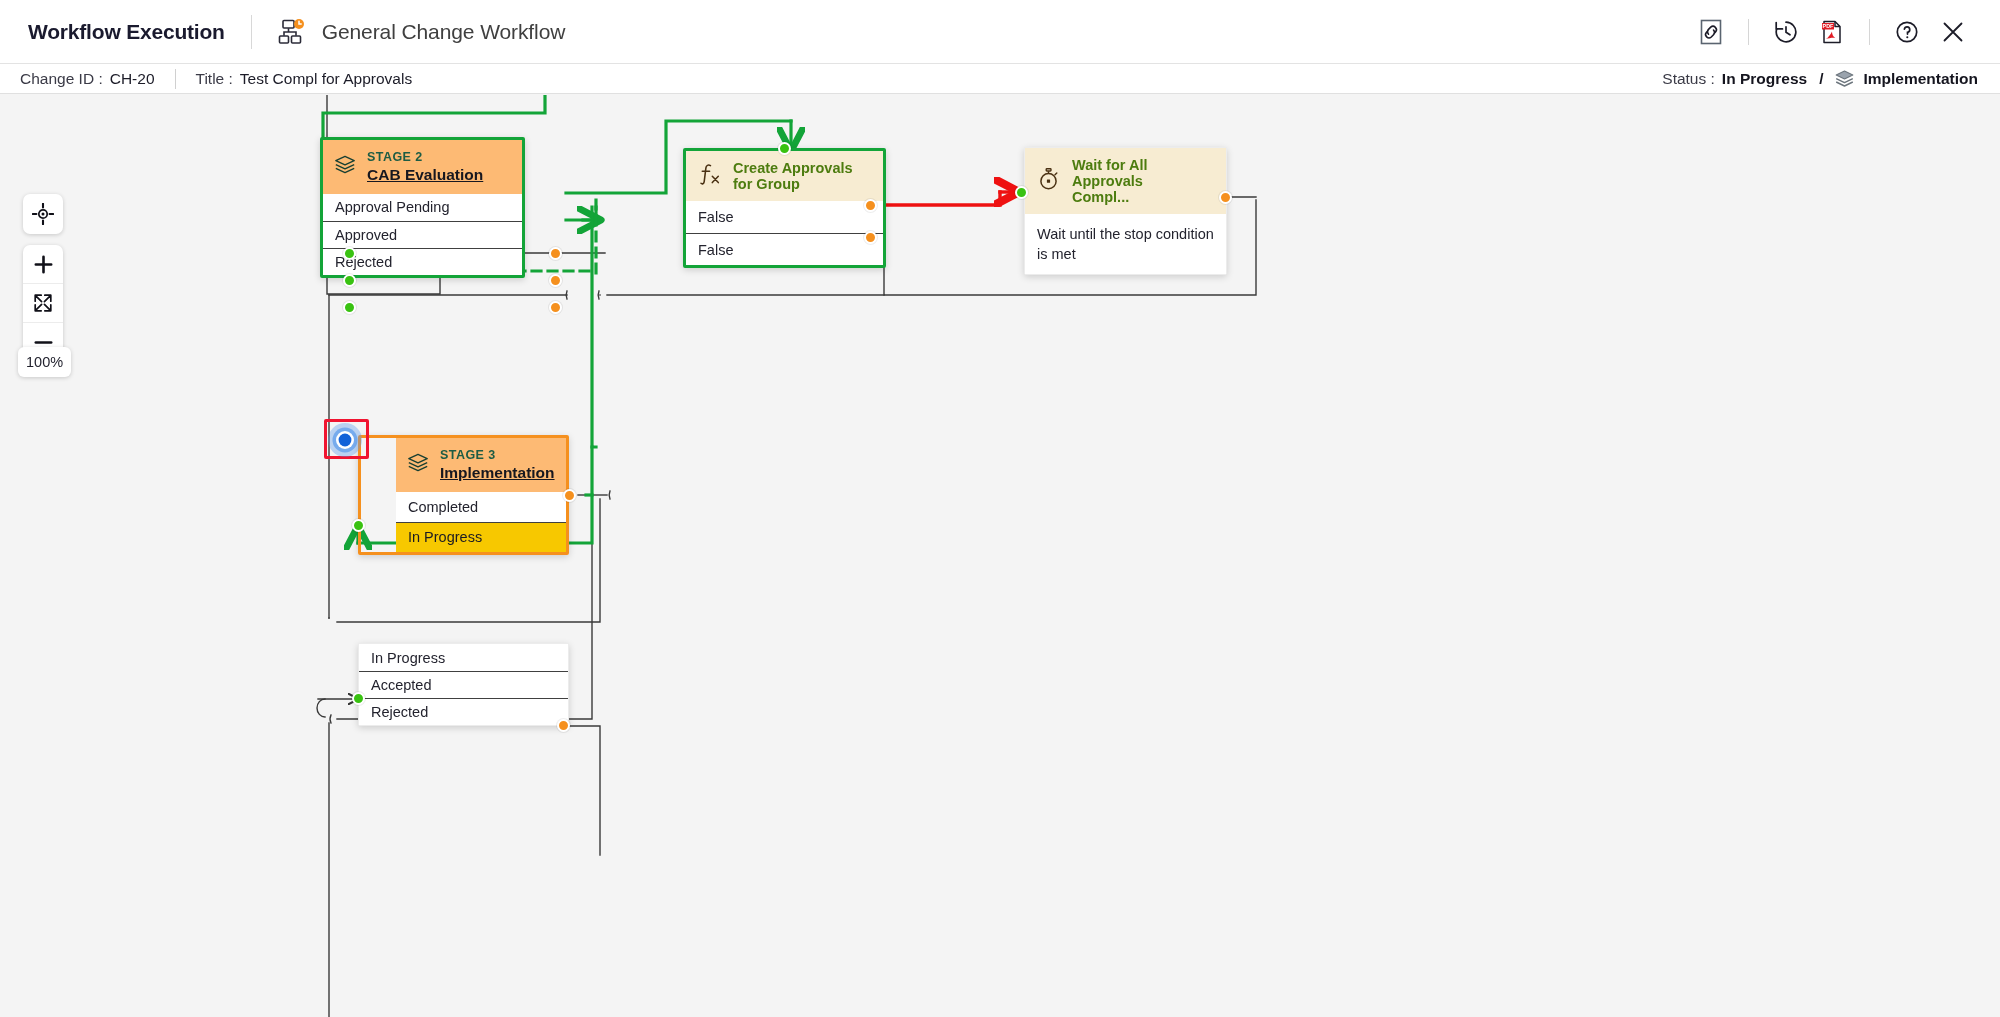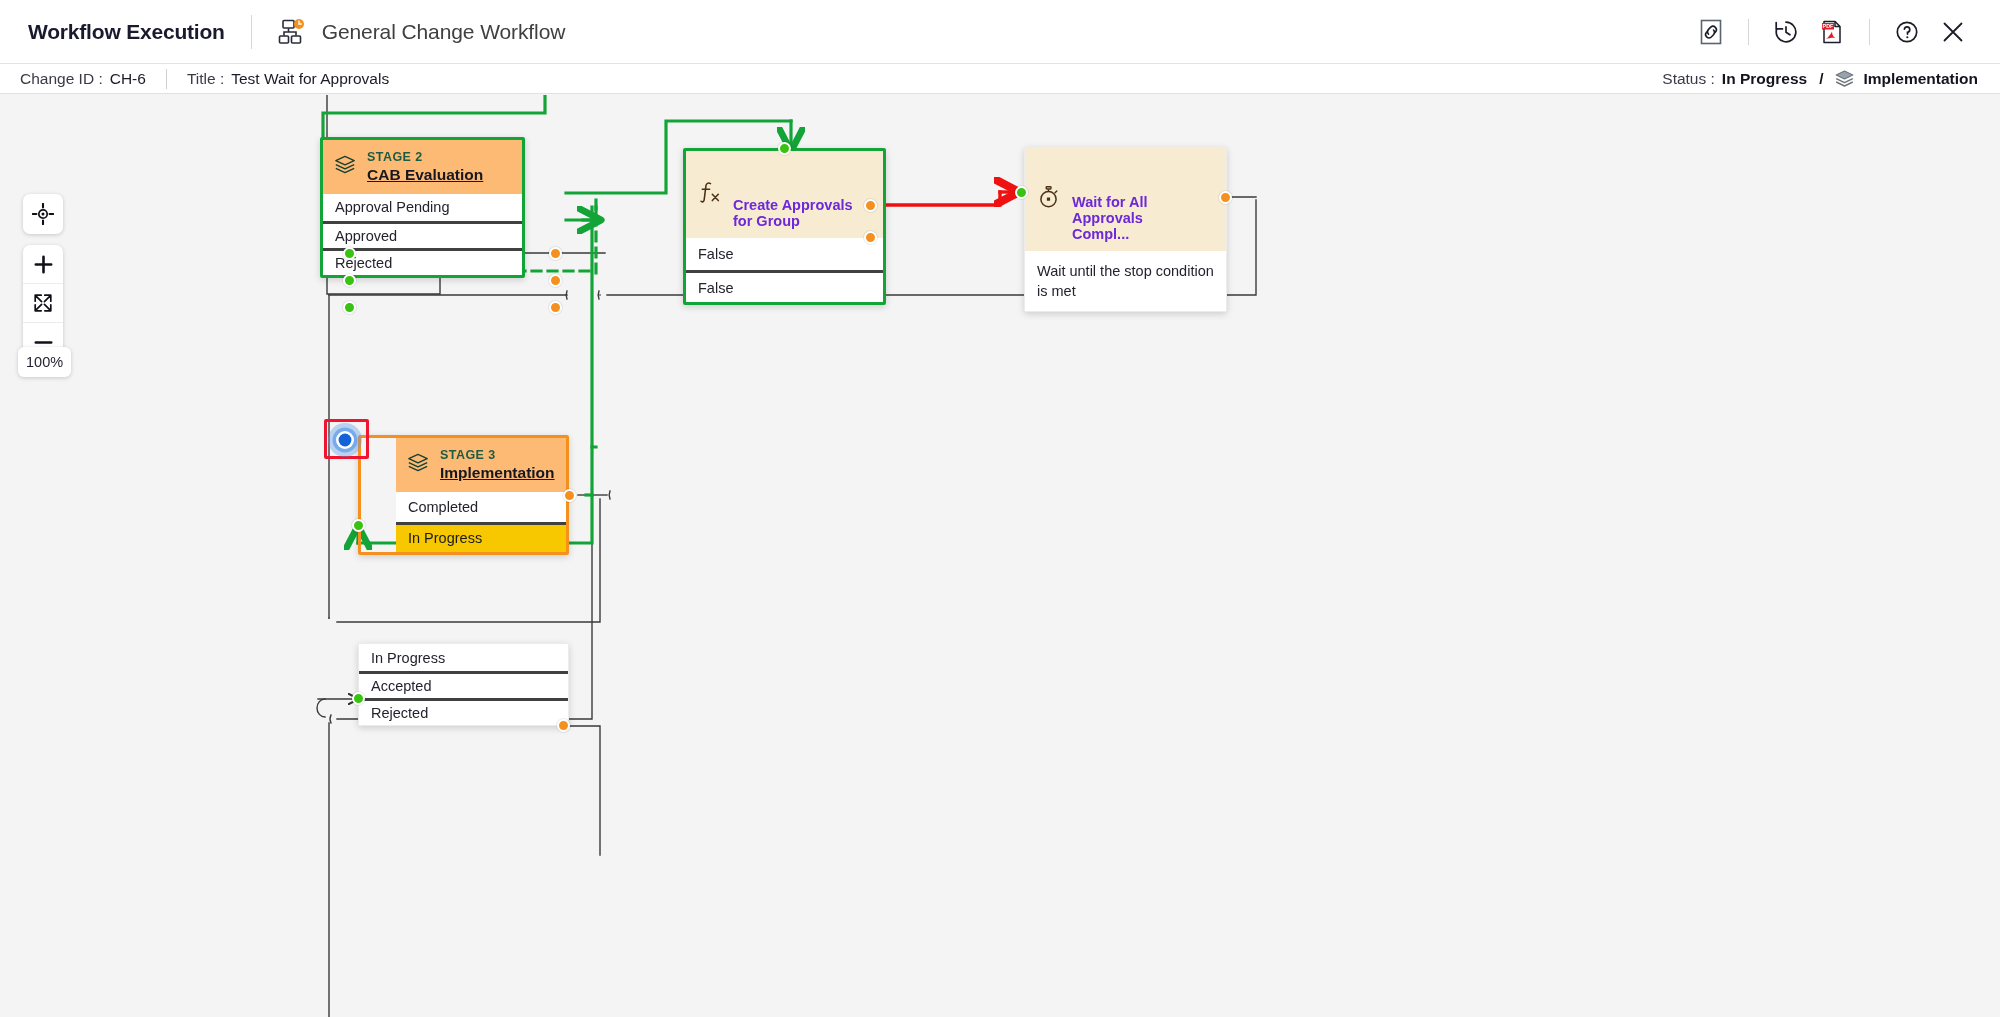--- a/index.html
+++ b/index.html
@@ -79,25 +79,25 @@
   .node { position: absolute; border-radius: 2px; }
   .node-shadow { box-shadow: 0 2px 7px rgba(0,0,0,.16); }
   .node-hdr {
     display: flex; align-items: center; padding: 9px 12px 9px 11px; gap: 11px;
   }
   .node-hdr-stage { background: #fdba74; }
   .node-hdr-fn    { background: #f7ecd2; }
   .node-hdr-txt { display: flex; flex-direction: column; line-height: 1.28; }
   .stage-kicker { font-size: 12.5px; font-weight: bold; color: #1d5c44; letter-spacing: .45px; }
   .stage-name { font-size: 15.5px; font-weight: bold; color: #17171f; text-decoration: underline; }
-  .fn-title { font-size: 14.5px; font-weight: bold; color: #6d28d9; max-width: 128px; margin-top: 37px; }
+  .fn-title { font-size: 14.5px; font-weight: bold; color: #4d7c0f; max-width: 128px; }
   .node-row {
     height: 27px; display: flex; align-items: center; padding-left: 12px;
     font-size: 14.5px; color: #23232e; background: #fff;
-    border-top: 3px solid #404040;
+    border-top: 1px solid #404040;
   }
   .node-row.first { border-top: none; }
   .node-row.active-yellow { background: #f7c800; color: #1b1b23; }
   .node-body-text {
     background: #fff; padding: 10px 12px; font-size: 14.5px; color: #23232e;
     line-height: 1.38;
   }
 
   
   .outline-green  { border: 3px solid #13a438; }
@@ -178,24 +178,24 @@
         <svg width="26" height="26" viewBox="0 0 26 26">
           <path d="M4.5 4.5 L21.5 21.5 M21.5 4.5 L4.5 21.5" fill="none" stroke="#1c1c28" stroke-width="1.8" stroke-linecap="round"></path>
         </svg>
       </div>
     </div>
   </div>
 
   <div class="subheader">
     <div class="sub-left">
       <span class="sub-lbl">Change ID :</span>
-      <span class="sub-val">CH-6</span>
+      <span class="sub-val">CH-20</span>
       <span class="sub-pipe"></span>
       <span class="sub-lbl">Title :</span>
-      <span class="sub-val">Test Wait for Approvals</span>
+      <span class="sub-val">Test Compl for Approvals</span>
     </div>
     <div class="sub-right">
       <span class="sub-lbl">Status :</span>
       <span class="sub-strong" style="margin-left:7px">In Progress</span>
       <span class="slash">/</span>
       <span style="display:flex;align-items:center;margin-right:9px">
         <svg width="19" height="17" viewBox="0 0 19 17">
           <path d="M9.5 1 L17.8 5 L9.5 9 L1.2 5 Z" fill="#9aa3ad" stroke="#6c757d" stroke-width="1.1" stroke-linejoin="round"></path>
           <path d="M1.2 8.6 L9.5 12.6 L17.8 8.6" fill="none" stroke="#6c757d" stroke-width="1.4" stroke-linejoin="round"></path>
           <path d="M1.2 12 L9.5 16 L17.8 12" fill="none" stroke="#6c757d" stroke-width="1.4" stroke-linejoin="round"></path>

